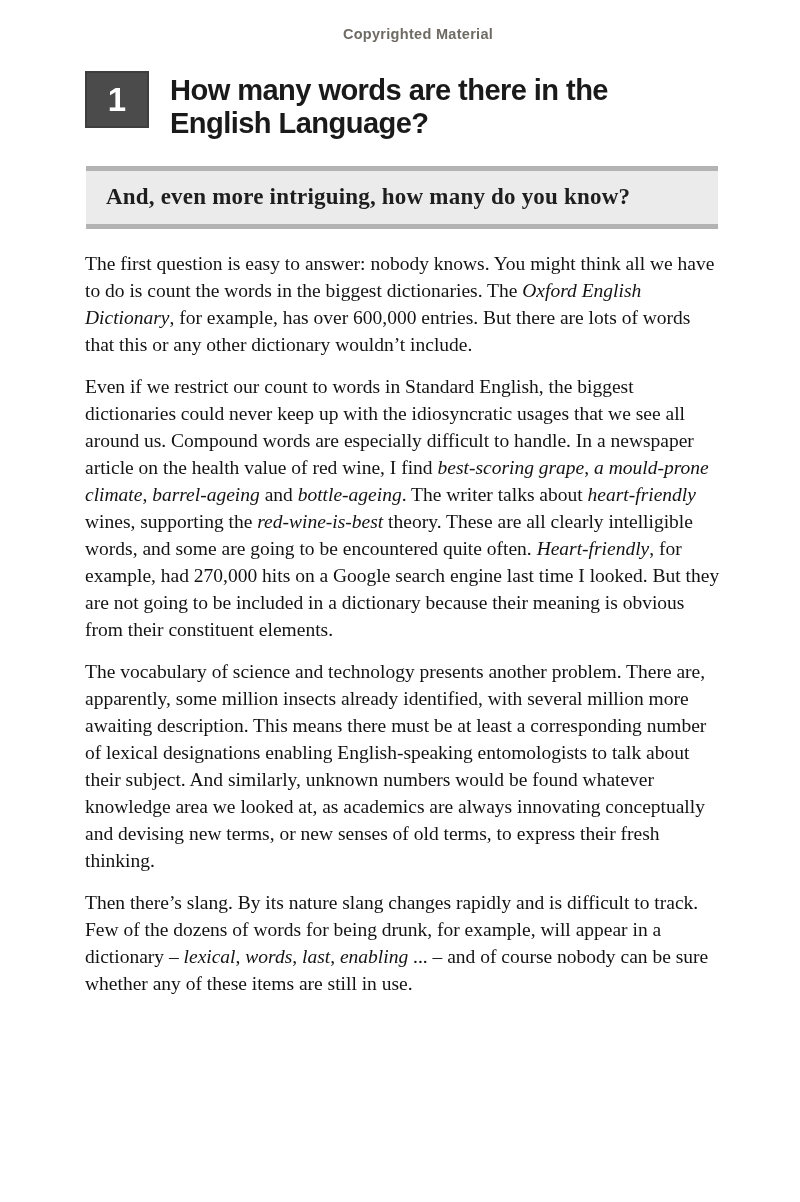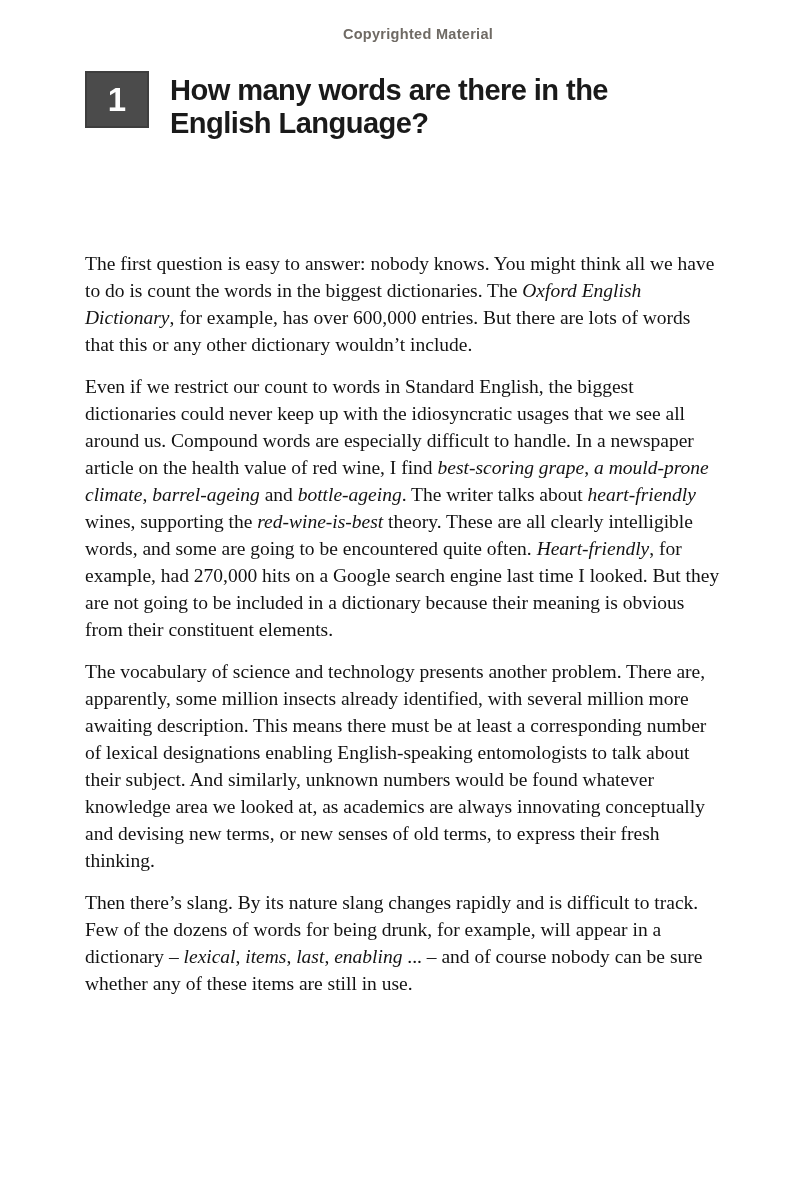--- a/index.html
+++ b/index.html
@@ -132,26 +132,29 @@
   <div class="chapter-row">
     <div class="chapter-badge">
       <span>1</span>
     </div>
     <h1 class="page-title">
       <span>How many words are there in the</span>
       <span>English Language?</span>
     </h1>
   </div>
 
+  <div class="subtitle-banner">
+    <h2>And, even more intriguing, how many do you know?</h2>
+  </div>
 
   <div class="body-copy">
       <p><span>The first question is easy to answer: nobody knows. You might think all we have to do is count the words in the biggest dictionaries. The </span><em>Oxford English Dictionary</em><span>, for example, has over 600,000 entries. But there are lots of words that this or any other dictionary wouldn’t include.</span></p>
       <p><span>Even if we restrict our count to words in Standard English, the biggest dictionaries could never keep up with the idiosyncratic usages that we see all around us. Compound words are especially difficult to handle. In a newspaper article on the health value of red wine, I find </span><em>best-scoring grape</em><span>, </span><em>a mould-prone climate</em><span>, </span><em>barrel-ageing</em><span> and </span><em>bottle-ageing</em><span>. The writer talks about </span><em>heart-friendly</em><span> wines, supporting the </span><em>red-wine-is-best</em><span> theory. These are all clearly intelligible words, and some are going to be encountered quite often. </span><em>Heart-friendly</em><span>, for example, had 270,000 hits on a Google search engine last time I looked. But they are not going to be included in a dictionary because their meaning is obvious from their constituent elements.</span></p>
       <p><span>The vocabulary of science and technology presents another problem. There are, apparently, some million insects already identified, with several million more awaiting description. This means there must be at least a corresponding number of lexical designations enabling English-speaking entomologists to talk about their subject. And similarly, unknown numbers would be found whatever knowledge area we looked at, as academics are always innovating conceptually and devising new terms, or new senses of old terms, to express their fresh thinking.</span></p>
-      <p><span>Then there’s slang. By its nature slang changes rapidly and is difficult to track. Few of the dozens of words for being drunk, for example, will appear in a dictionary – </span><em>lexical</em><span>, </span><em>items</em><span>, </span><em>last</em><span>, </span><em>enabling</em><span> ... – and of course nobody can be sure whether any of these items are still in use.</span></p>
+      <p><span>Then there’s slang. By its nature slang changes rapidly and is difficult to track. Few of the dozens of words for being drunk, for example, will appear in a dictionary – </span><em>lexical</em><span>, </span><em>words</em><span>, </span><em>last</em><span>, </span><em>enabling</em><span> ... – and of course nobody can be sure whether any of these items are still in use.</span></p>
     </div>
 
   <div class="footer-row">
     <span class="footer-page-number">2</span>
     <span class="footer-divider"></span>
     <span class="footer-book-title">David Crystal’s 50 Questions about English Usage</span>
   </div>
 
   <div class="copyright-bottom">Copyrighted Material</div>
 

